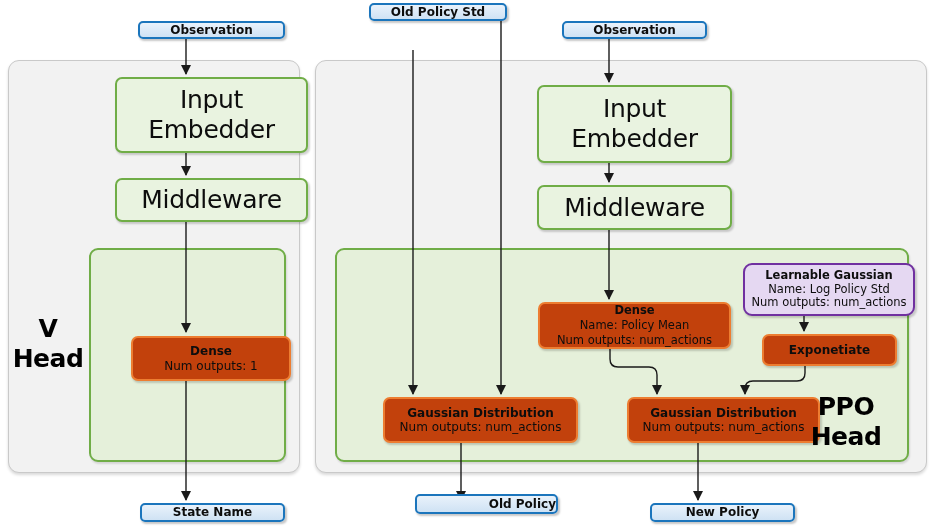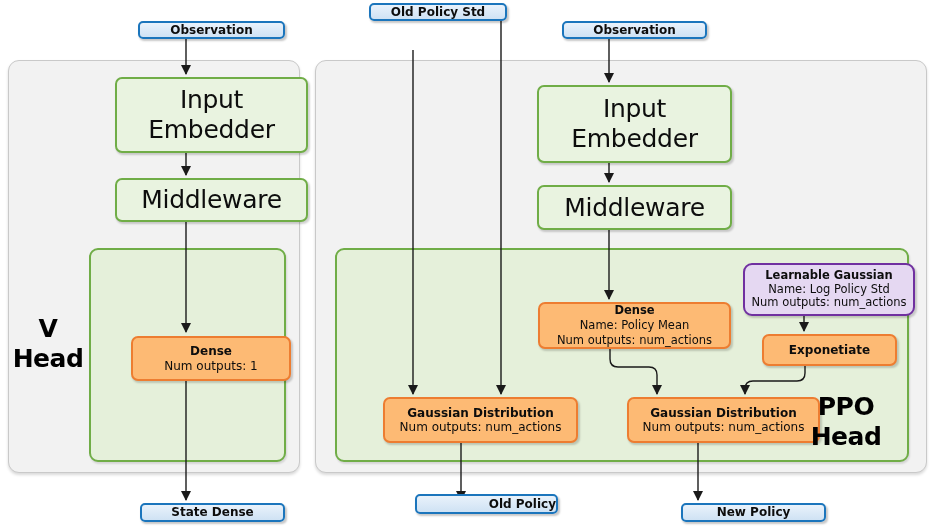--- a/index.html
+++ b/index.html
@@ -27,21 +27,21 @@
     border:2.2px solid #1b75bc;border-radius:5px;
     font-weight:bold;font-size:12px;
     box-shadow:1.5px 2px 2px rgba(0,0,0,0.22);
   }
   .node-layer{
     background:#e9f3e0;border:2.4px solid #70ad47;border-radius:7px;
     font-weight:normal;font-size:25px;letter-spacing:-0.3px;
     box-shadow:1.5px 2px 2px rgba(0,0,0,0.18);
   }
   .node-block{
-    background:#fdba74;border:2.4px solid #ed7d31;border-radius:7px;
+    background:#c2410c;border:2.4px solid #ed7d31;border-radius:7px;
     font-size:12px;box-shadow:1.5px 2px 2px rgba(0,0,0,0.18);
   }
   .node-var{
     background:#e5d8f2;border:2.4px solid #7030a0;border-radius:9px;
     font-size:11.5px;box-shadow:1.5px 2px 2px rgba(0,0,0,0.18);
   }
   .block-title{font-weight:bold;}
   .block-line{font-weight:normal;}
   .node-block.small{font-size:11.5px;line-height:1.28;}
   .head-label{
@@ -91,26 +91,26 @@
   <div class="node node-io" style="left:113px;top:21px;width:147px;height:18px;">
     <span>Observation</span>
   </div>
   <div class="node node-io" style="left:344px;top:3px;width:138px;height:18px;">
     <span>Old Policy Std</span>
   </div>
   <div class="node node-io" style="left:537px;top:21px;width:145px;height:18px;">
     <span>Observation</span>
   </div>
   <div class="node node-io" style="left:115px;top:503px;width:145px;height:19px;">
-    <span>State Dense</span>
+    <span>State Name</span>
   </div>
   <div class="node node-io" style="left:390px;top:494px;width:143px;height:20px;align-items:flex-end;">
     <span>Old Policy</span>
   </div>
-  <div class="node node-io" style="left:656px;top:503px;width:145px;height:19px;">
+  <div class="node node-io" style="left:625px;top:503px;width:145px;height:19px;">
     <span>New Policy</span>
   </div>
 
   <div class="node node-layer" style="left:90px;top:77px;width:193px;height:76px;">
     <span>Input Embedder</span>
   </div>
   <div class="node node-layer" style="left:90px;top:178px;width:193px;height:44px;">
     <span>Middleware</span>
   </div>
   <div class="node node-layer" style="left:512px;top:85px;width:195px;height:78px;">

